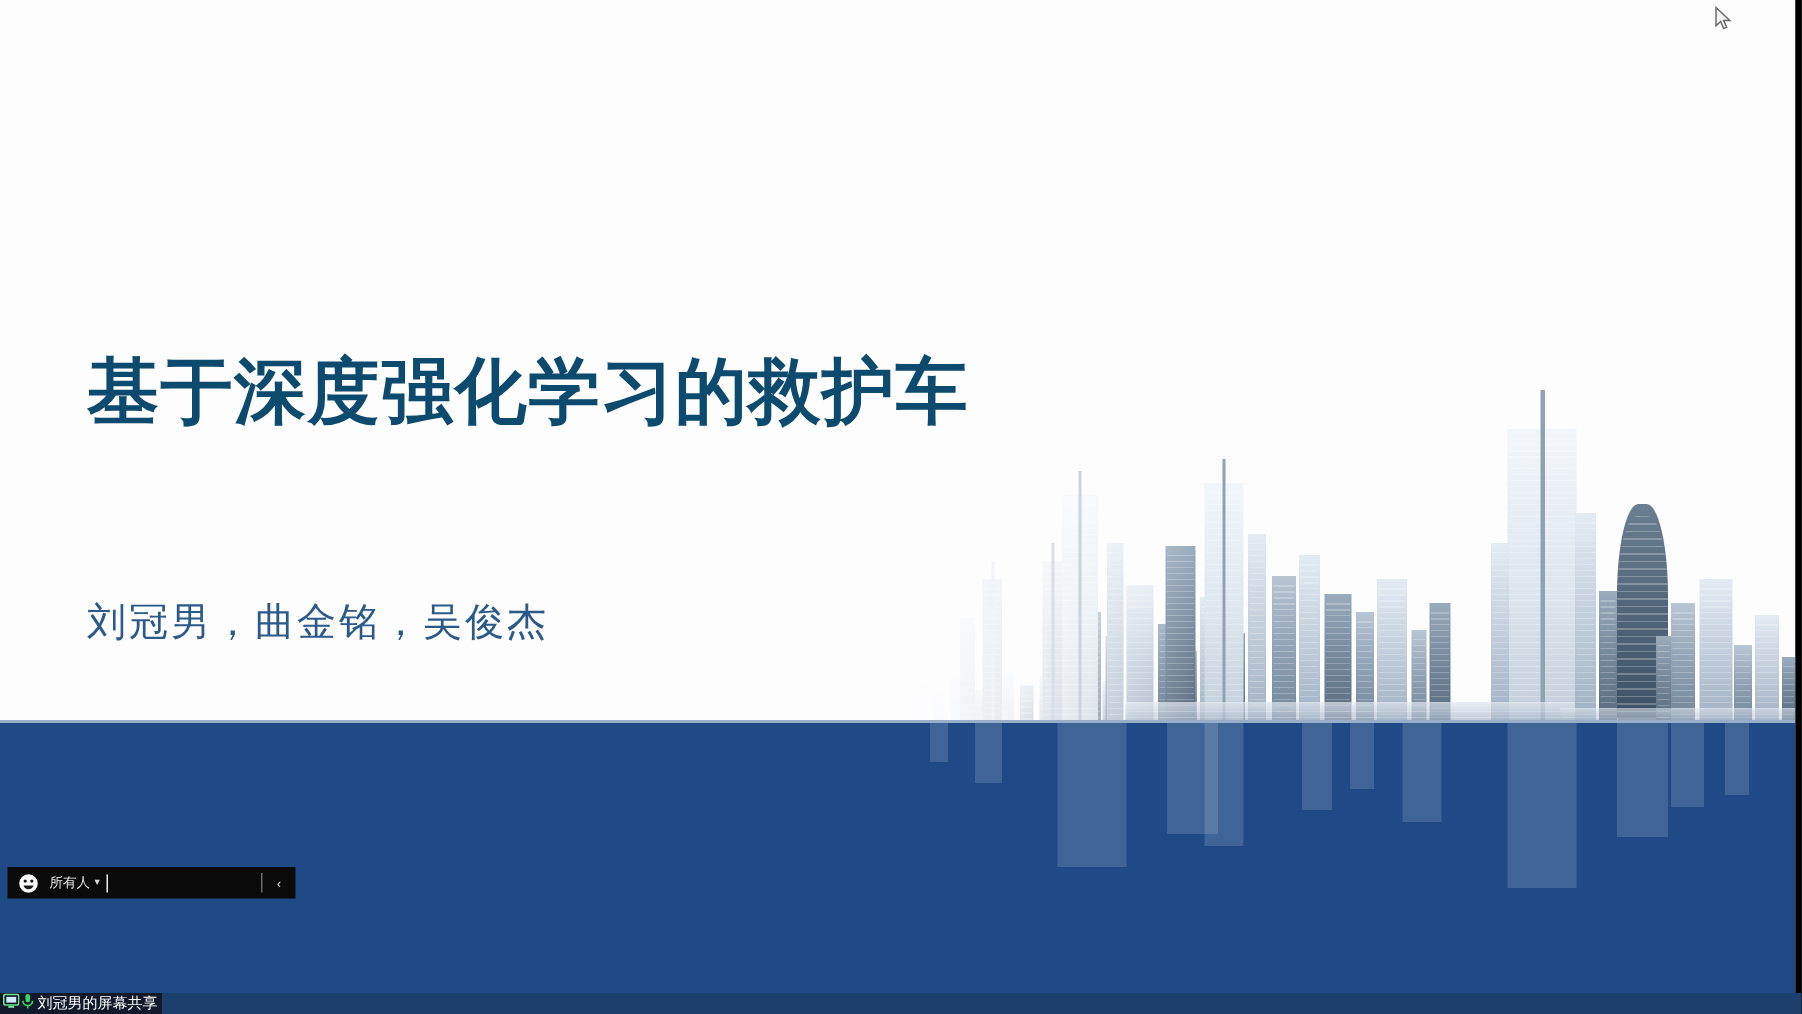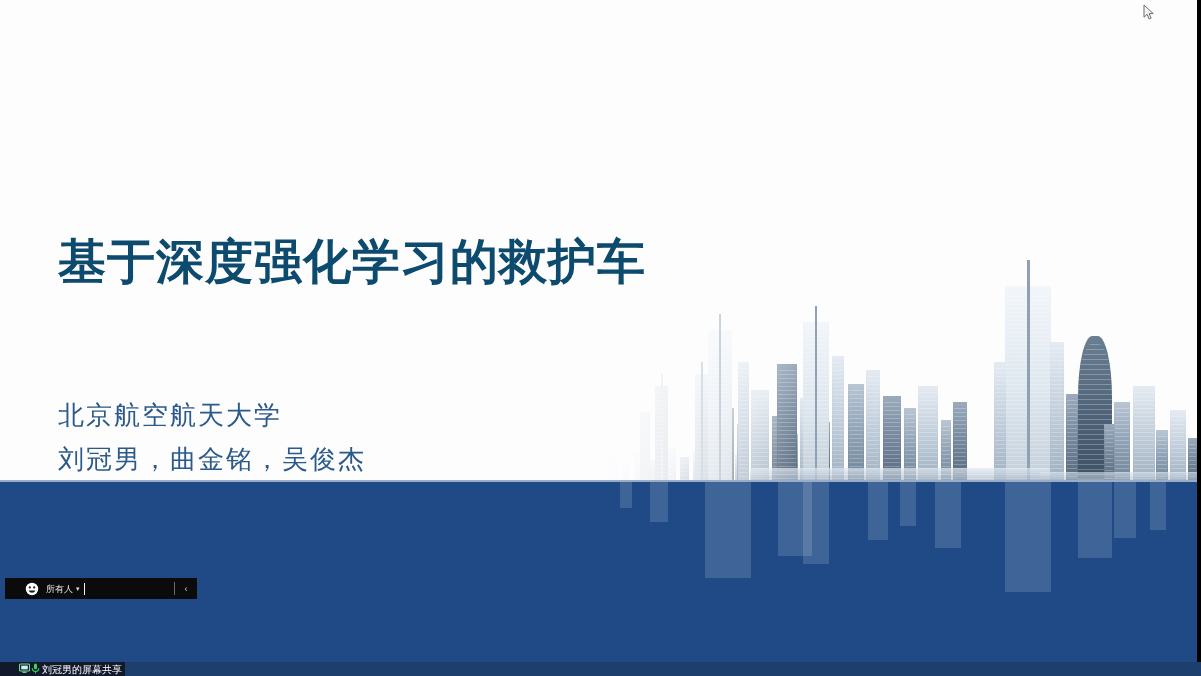--- a/index.html
+++ b/index.html
@@ -157,21 +157,20 @@
   #chat-bar {
     position: absolute;
     left: 5px;
     top: 578px;
     width: 192px;
     height: 21px;
     background: #0b0b0b;
     display: flex;
     align-items: center;
     box-sizing: border-box;
-    padding-left: 13px;
   }
   #chat-emoji-icon {
     width: 14px;
     height: 14px;
     margin-left: 7px;
     flex: 0 0 auto;
   }
   #chat-audience {
     display: flex;
     align-items: center;
@@ -228,21 +227,21 @@
     background: #1c3f6e;
   }
   #taskbar-item {
     position: absolute;
     left: 0;
     top: 0;
     height: 14px;
     background: #12192b;
     display: flex;
     align-items: center;
-    padding: 0 3px 0 19px;
+    padding: 0 3px 0 2px;
     box-sizing: border-box;
   }
   #taskbar-monitor-icon { flex: 0 0 auto; }
   #taskbar-mic-icon { flex: 0 0 auto; margin-left: 1px; }
   #taskbar-label {
     color: #ffffff;
     font-size: 10px;
     font-family: "DejaVu Sans", "Liberation Sans", sans-serif;
     line-height: 11px;
     margin-left: 2px;
@@ -358,21 +357,20 @@
       <div class="reflection" style="left:935px; width:26px; height:66px;"></div>
       <div class="reflection" style="left:650px; width:18px; height:40px;"></div>
       <div class="reflection" style="left:620px; width:12px; height:26px;"></div>
     </div>
 
     <div id="title-block">
       <h1 class="slide-title">基于深度强化学习的救护车</h1>
     </div>
 
     <div id="subtitle-block">
-      <p class="slide-sub">北京航空航天大学</p>
       <p class="slide-sub">刘冠男，曲金铭，吴俊杰</p>
     </div>
 
     <div id="chat-bar">
       <span id="chat-emoji-icon">
         <svg width="14" height="14" viewBox="0 0 14 14">
           <circle cx="7" cy="7" r="6.2" fill="#ffffff"></circle>
           <circle cx="4.8" cy="5.4" r="1.1" fill="#1a1a1a"></circle>
           <circle cx="9.2" cy="5.4" r="1.1" fill="#1a1a1a"></circle>
           <path d="M3.6 8.4 A3.6 3.6 0 0 0 10.4 8.4 Z" fill="#1a1a1a"></path>

